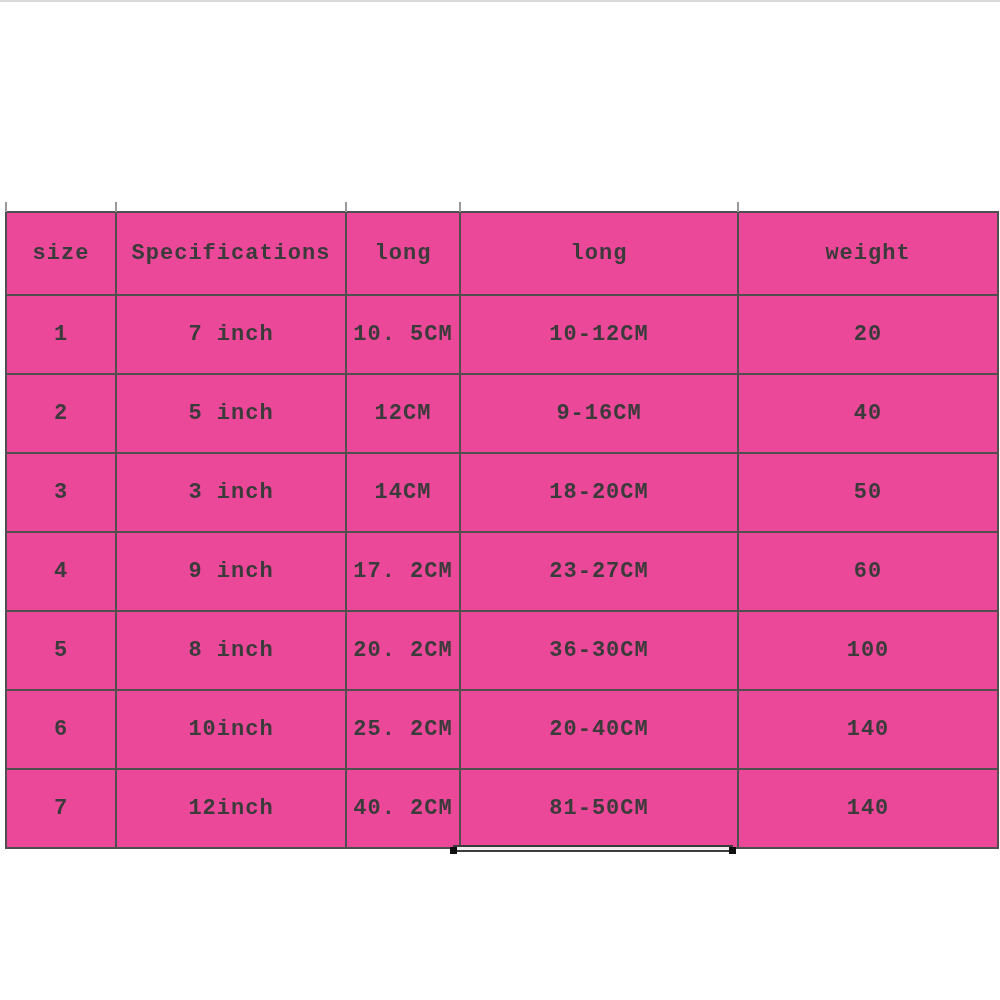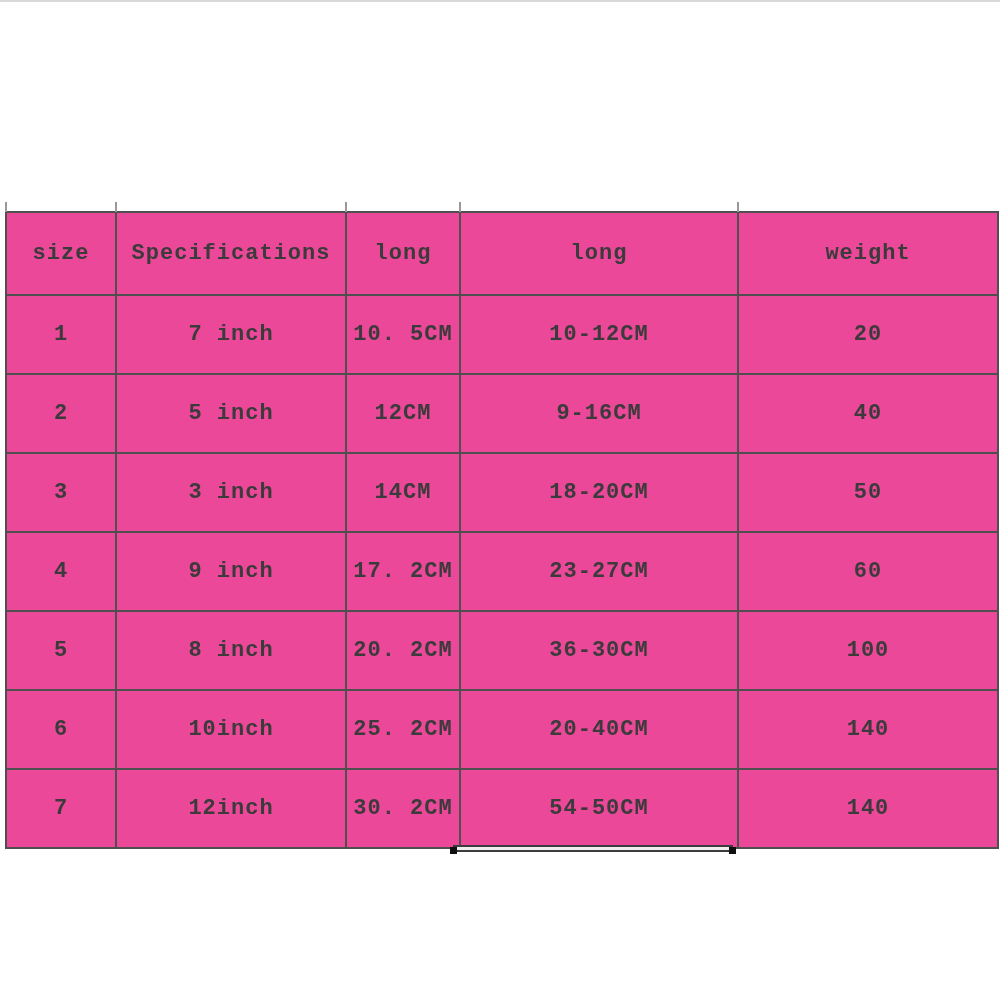--- a/index.html
+++ b/index.html
@@ -138,22 +138,22 @@
         <tr>
           <td>6</td>
           <td>10inch</td>
           <td>25. 2CM</td>
           <td>20-40CM</td>
           <td>140</td>
         </tr>
         <tr>
           <td>7</td>
           <td>12inch</td>
-          <td>30. 2CM</td>
-          <td>54-50CM</td>
+          <td>40. 2CM</td>
+          <td>81-50CM</td>
           <td>140</td>
         </tr>
       </tbody>
   </table>
 </div>
 
 <div class="tick" style="left:5px"></div>
 <div class="tick" style="left:115px"></div>
 <div class="tick" style="left:345px"></div>
 <div class="tick" style="left:459px"></div>

